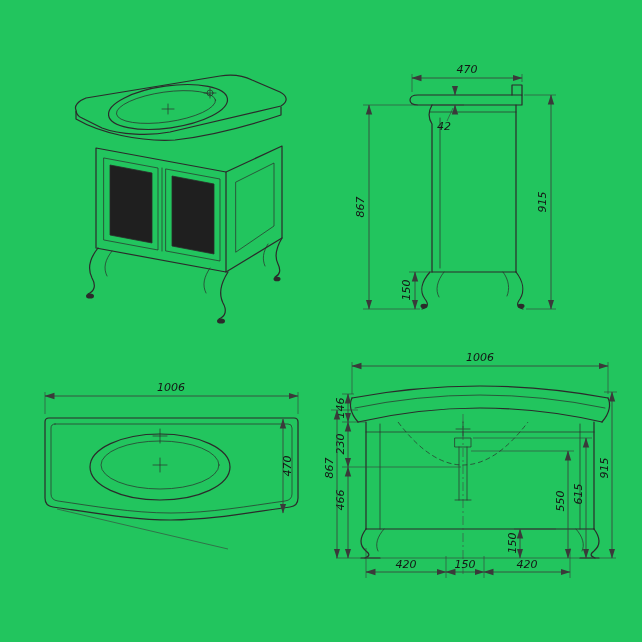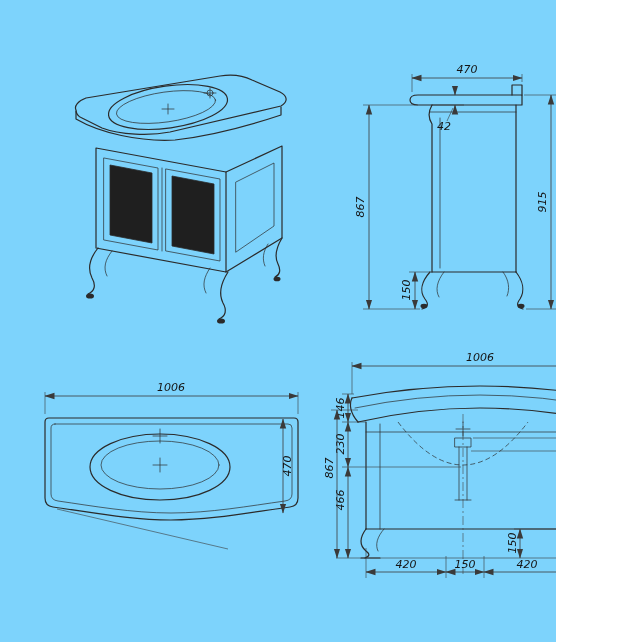--- a/index.html
+++ b/index.html
@@ -1,16 +1,16 @@
 <!DOCTYPE html>
 <html><head>
 <meta charset="utf-8">
 <style>
   html,body{margin:0;padding:0;background:#ffffff;}
-  .canvas{width:556px;height:642px;background:#7dd3fc;position:relative;overflow:hidden;}
+  .canvas{width:642px;height:642px;background:#22c55e;position:relative;overflow:hidden;}
   svg{display:block;}
   .g   {fill:none;stroke:#2b2b2b;stroke-width:1.2;stroke-linecap:round;stroke-linejoin:round;}
   .gt  {fill:none;stroke:#2b2b2b;stroke-width:0.7;stroke-linecap:round;stroke-linejoin:round;}
   .dash{fill:none;stroke:#2b2b2b;stroke-width:0.7;stroke-dasharray:5 3;}
   .cl  {fill:none;stroke:#444;stroke-width:0.6;stroke-dasharray:9 3 2 3;}
   .ext {fill:none;stroke:#3a3a3a;stroke-width:0.6;}
   .dim {fill:none;stroke:#3a3a3a;stroke-width:0.8;}
   .panel{fill:#1f1f1f;stroke:#2b2b2b;stroke-width:0.8;}
   .foot{fill:#2b2b2b;}
   text.lab{font:italic 11px "DejaVu Sans", sans-serif;fill:#151515;text-anchor:middle;}

